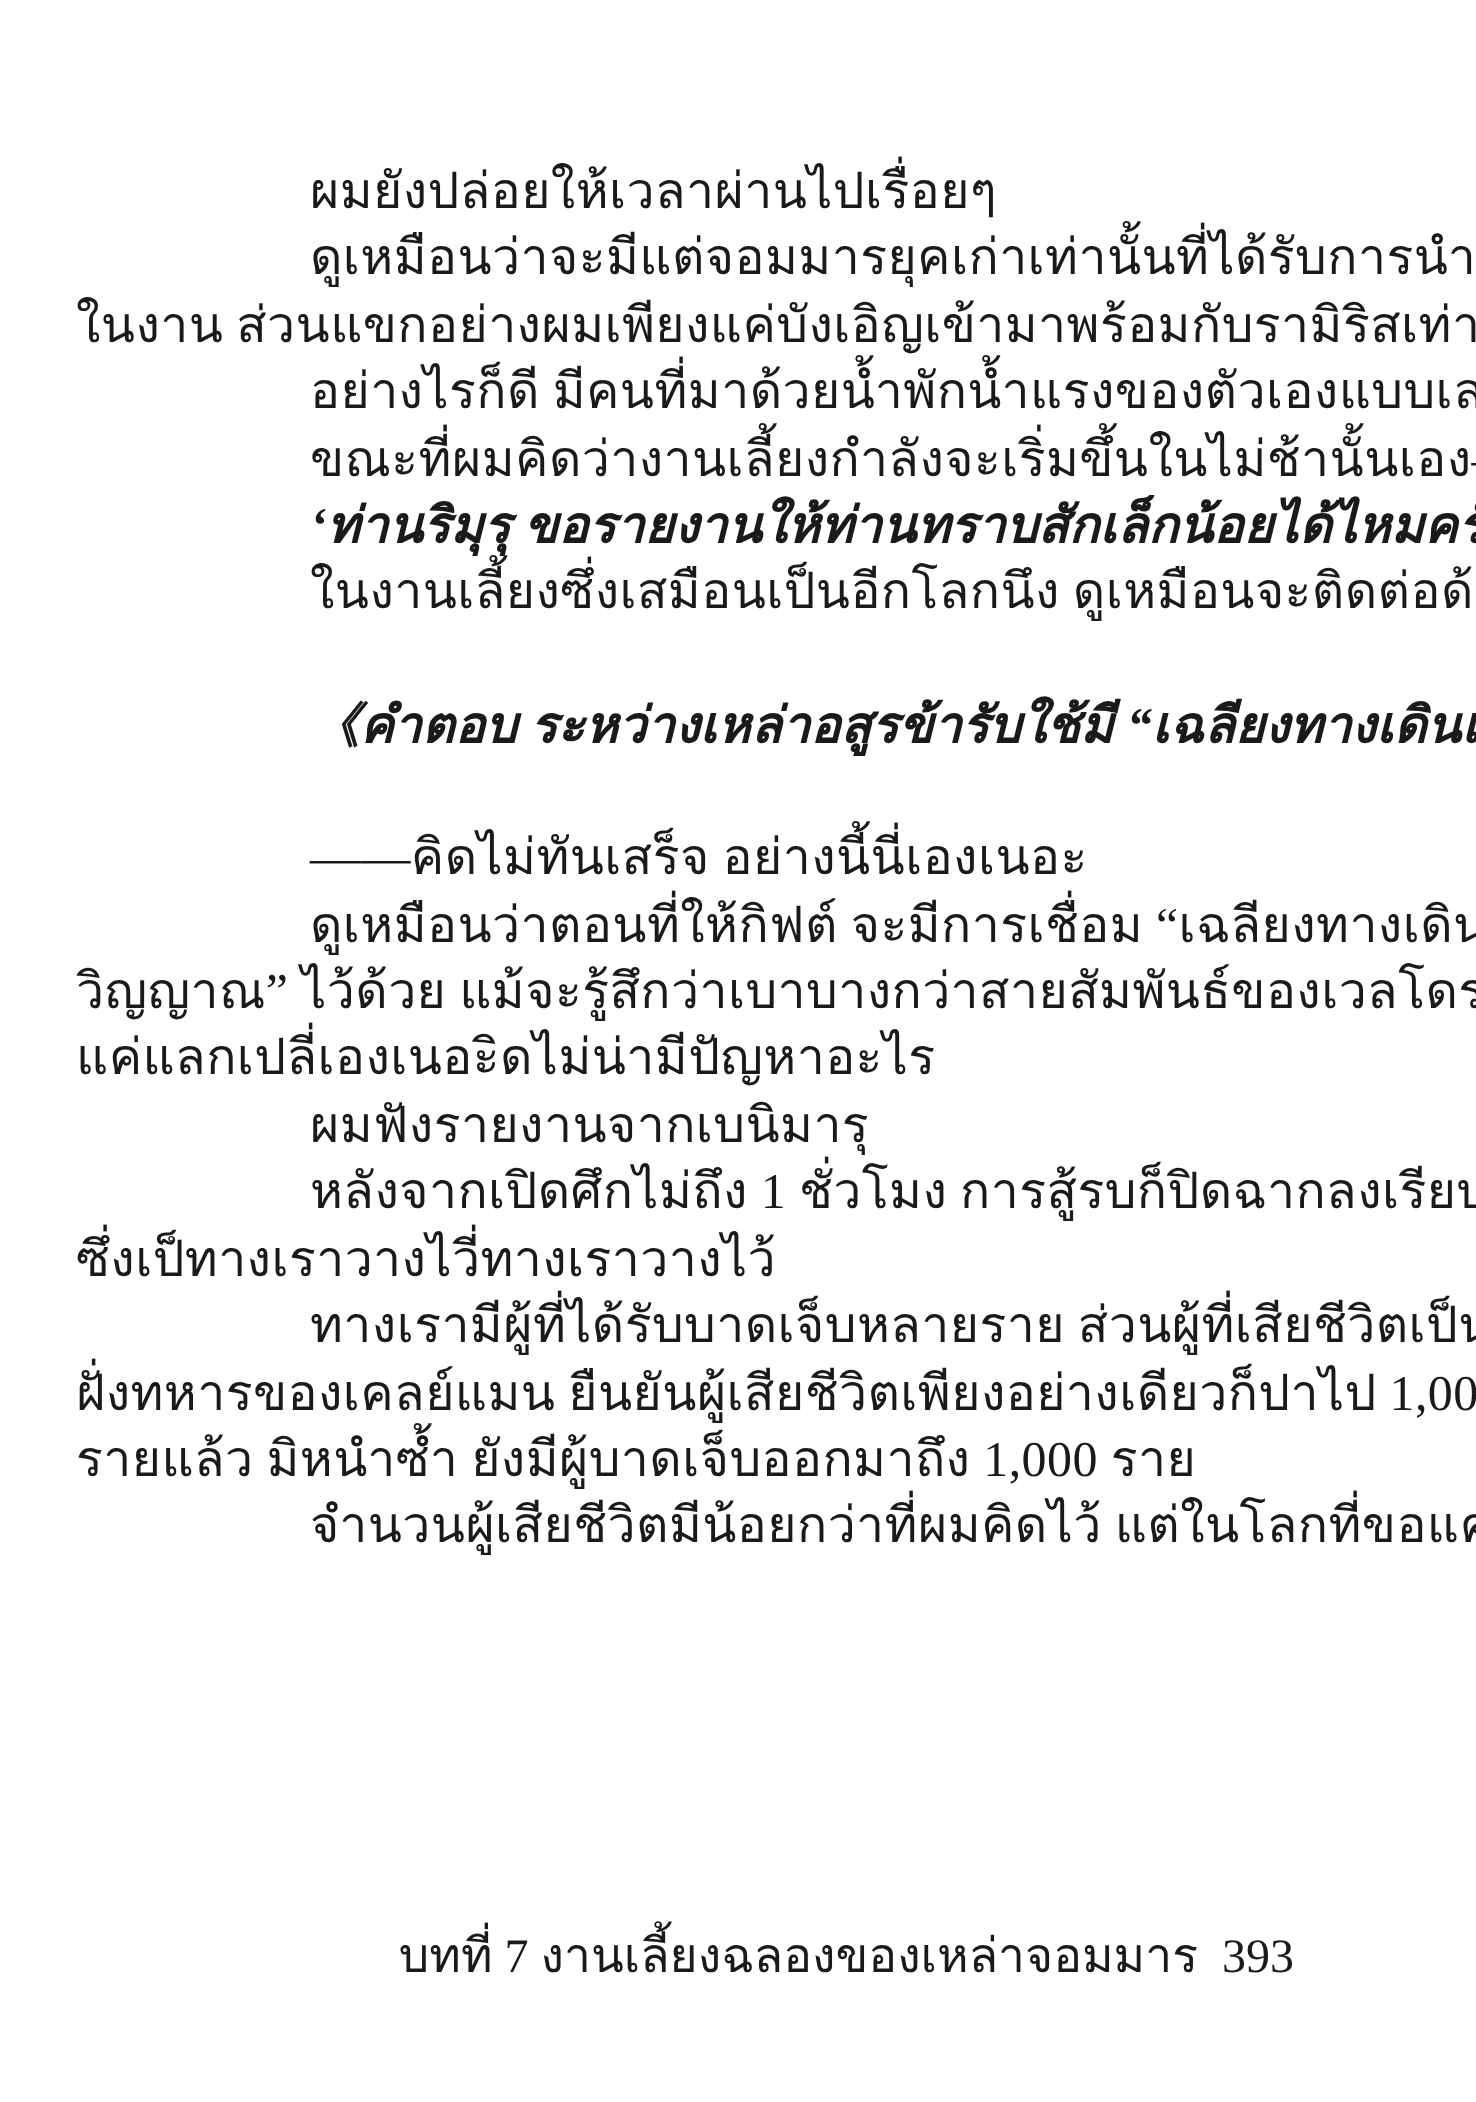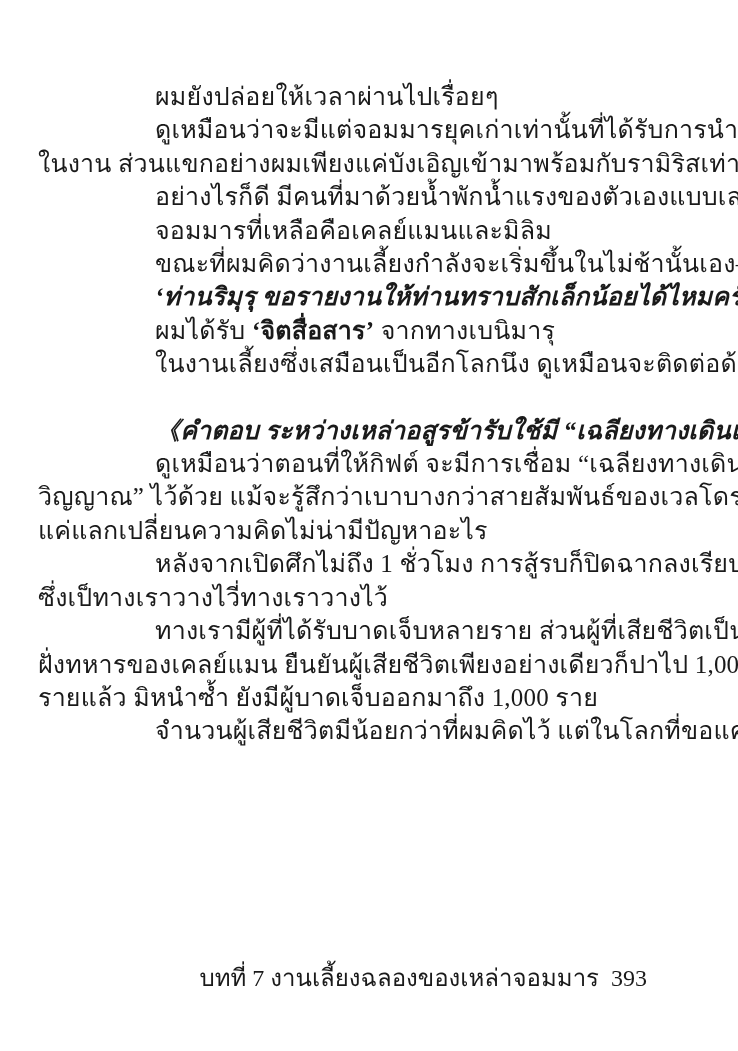--- a/index.html
+++ b/index.html
@@ -39,29 +39,29 @@
 </style>
 </head>
 <body>
 
 <div class="page">
   <div class="text-block">
       <div class="line indent"><span class="seg">ผมยังปล่อยให้เวลาผ่านไปเรื่อยๆ</span></div>
       <div class="line indent"><span class="seg">ดูเหมือนว่าจะมีแต่จอมมารยุคเก่าเท่านั้นที่ได้รับการนำทางเข้ามา</span></div>
       <div class="line"><span class="seg">ในงาน ส่วนแขกอย่างผมเพียงแค่บังเอิญเข้ามาพร้อมกับรามิริสเท่านั้น</span></div>
       <div class="line indent"><span class="seg">อย่างไรก็ดี มีคนที่มาด้วยน้ำพักน้ำแรงของตัวเองแบบเลออน</span></div>
-      <div class="line indent"><span class="seg">จอมมารที่เหลือคือเคลย์แมนและมิลิม</span></div>
       <div class="line indent"><span class="seg">ขณะที่ผมคิดว่างานเลี้ยงกำลังจะเริ่มขึ้นในไม่ช้านั้นเอง——</span></div>
       <div class="line indent"><span class="seg b i">‘ท่านริมุรุ ขอรายงานให้ท่านทราบสักเล็กน้อยได้ไหมครับ?’</span></div>
-      <div class="line indent"><span class="seg">ผมได้รับ </span><span class="seg b">‘จิตสื่อสาร’</span><span class="seg"> จากทางเบนิมารุ</span></div>
       <div class="line indent"><span class="seg">ในงานเลี้ยงซึ่งเสมือนเป็นอีกโลกนึง ดูเหมือนจะติดต่อด้วย</span></div>
       <div class="line indent gap"><span class="seg b i">《คำตอบ ระหว่างเหล่าอสูรข้ารับใช้มี “เฉลียงทางเดินแห่ง</span></div>
+      <div class="line indent gap"><span class="seg">——คิดไม่ทันเสร็จ อย่างนี้นี่เองเนอะ</span></div>
       <div class="line indent"><span class="seg">ดูเหมือนว่าตอนที่ให้กิฟต์ จะมีการเชื่อม “เฉลียงทางเดินแห่ง</span></div>
       <div class="line"><span class="seg">วิญญาณ” ไว้ด้วย แม้จะรู้สึกว่าเบาบางกว่าสายสัมพันธ์ของเวลโดร่า ทว่า</span></div>
-      <div class="line"><span class="seg">แค่แลกเปลี่ยนความคิดไม่น่ามีปัญหาอะไร</span></div>
+      <div class="line"><span class="seg">แค่แลกเปลี่เองเนอะิดไม่น่ามีปัญหาอะไร</span></div>
+      <div class="line indent"><span class="seg">ผมฟังรายงานจากเบนิมารุ</span></div>
       <div class="line indent"><span class="seg">หลังจากเปิดศึกไม่ถึง 1 ชั่วโมง การสู้รบก็ปิดฉากลงเรียบร้อยแล้ว</span></div>
       <div class="line"><span class="seg">ซึ่งเป็ทางเราวางไวี่ทางเราวางไว้</span></div>
       <div class="line indent"><span class="seg">ทางเรามีผู้ที่ได้รับบาดเจ็บหลายราย ส่วนผู้ที่เสียชีวิตเป็น 0</span></div>
       <div class="line"><span class="seg">ฝั่งทหารของเคลย์แมน ยืนยันผู้เสียชีวิตเพียงอย่างเดียวก็ปาไป 1,000</span></div>
       <div class="line"><span class="seg">รายแล้ว มิหนำซ้ำ ยังมีผู้บาดเจ็บออกมาถึง 1,000 ราย</span></div>
       <div class="line indent"><span class="seg">จำนวนผู้เสียชีวิตมีน้อยกว่าที่ผมคิดไว้ แต่ในโลกที่ขอแค่มีชีวิต</span></div>
     </div>
   <div class="footer">
     <span>บทที่ 7 งานเลี้ยงฉลองของเหล่าจอมมาร</span><span class="pagenum">393</span>
   </div>

